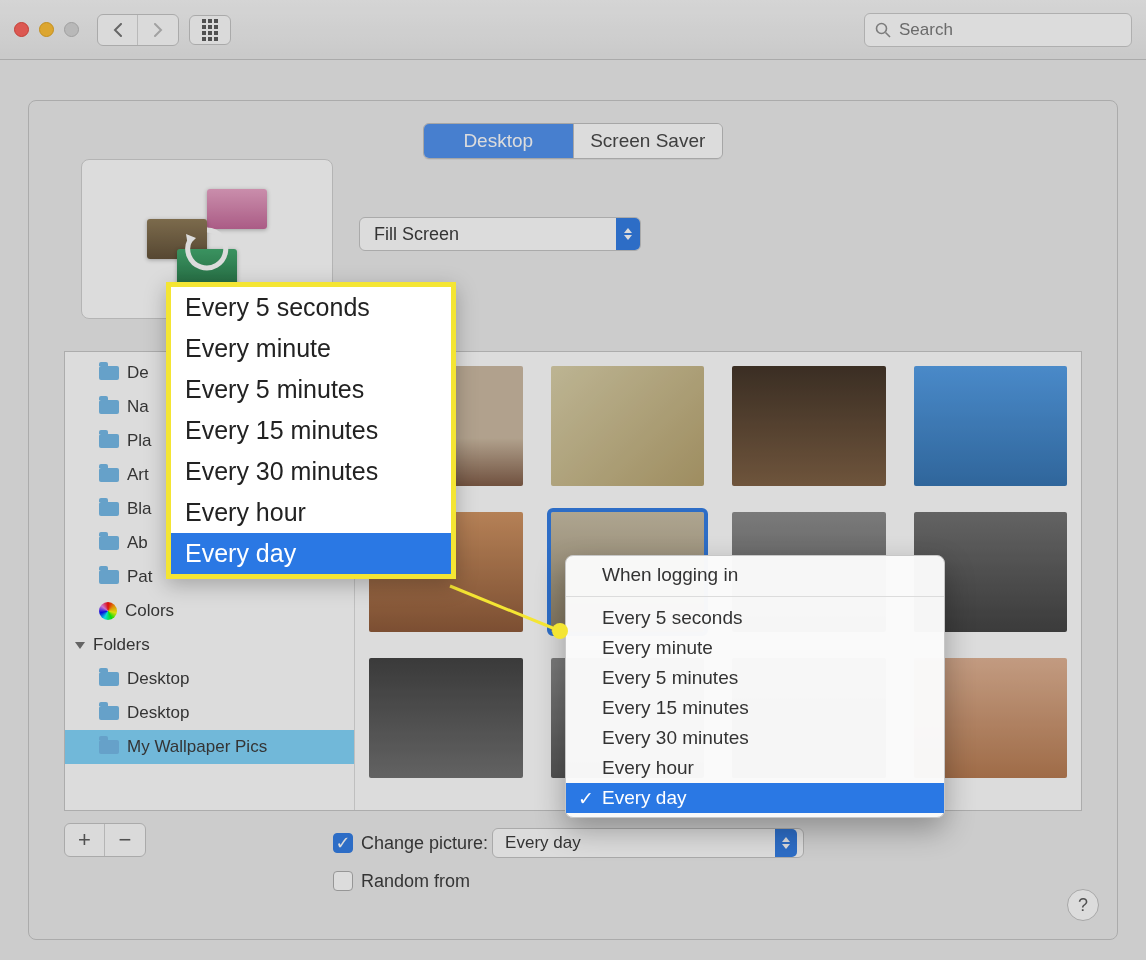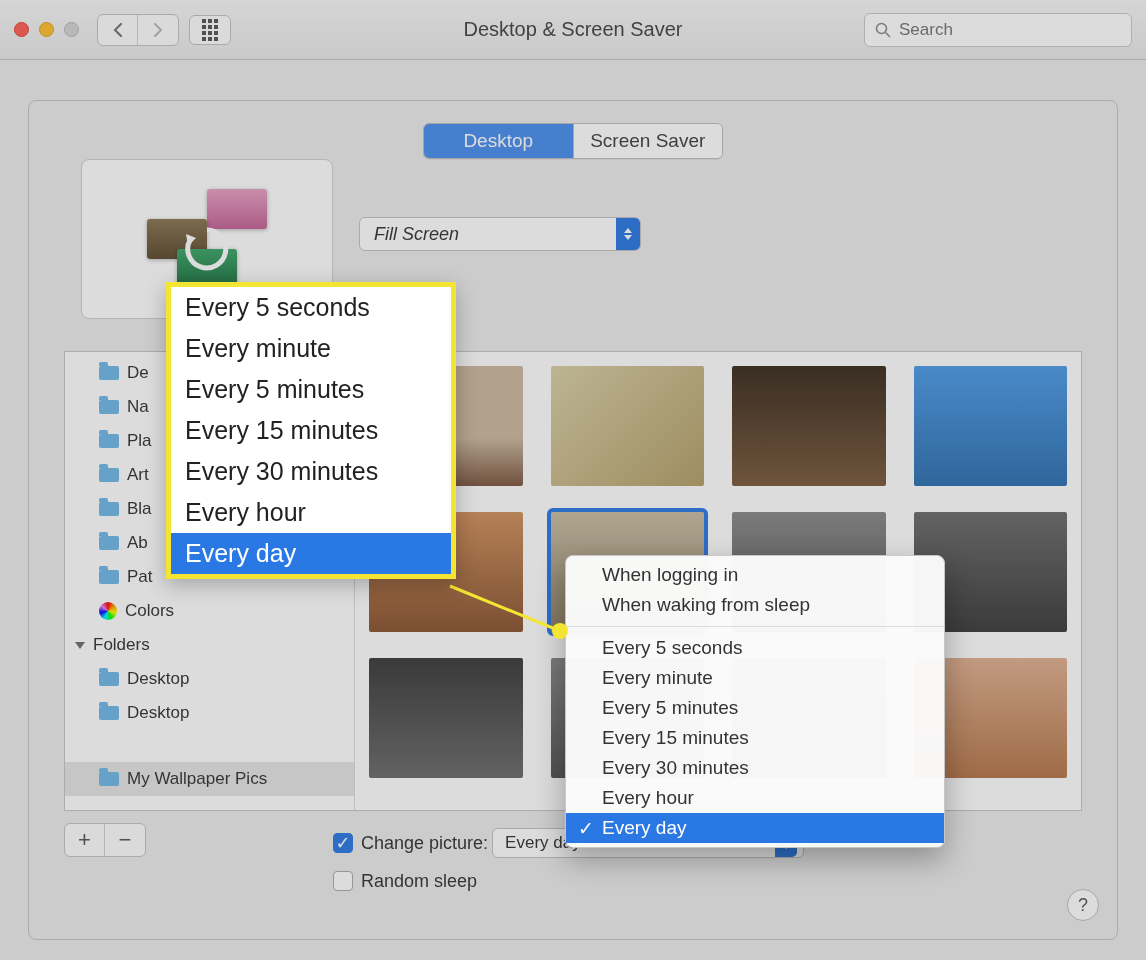--- a/index.html
+++ b/index.html
@@ -31,30 +31,30 @@
 
 .preview { position:absolute; top:58px; left:52px; width:252px; height:160px; border:1px solid #cfcfcf; border-radius:8px; background:#fff; display:flex; align-items:center; justify-content:center;}
 .previewinner{width:120px;height:100px;position:relative;}
 .pimg{position:absolute;border-radius:3px;box-shadow:0 1px 4px rgba(0,0,0,0.3);}
 .pimg.a{width:60px;height:40px;top:0;right:0;background:linear-gradient(#e9a0c4,#c36396);}
 .pimg.b{width:60px;height:40px;top:30px;left:0;background:linear-gradient(#8a7550,#5c4a30);}
 .pimg.c{width:60px;height:40px;bottom:0;left:30px;background:linear-gradient(#3aa668,#1e7040);}
 .cycle-arrows{position:absolute;top:35px;left:35px;width:50px;height:50px;}
 .cycle-arrows svg{width:50px;height:50px;}
 
-.dropdown { position:absolute; top:116px; left:330px; width:282px; height:34px; background:#fff; border:1px solid #c2c2c2; border-radius:6px; display:flex; align-items:center; padding-left:14px; font-size:18px; color:#333;font-style:italic;}
+.dropdown { position:absolute; top:116px; left:330px; width:282px; height:34px; background:#fff; border:1px solid #c2c2c2; border-radius:6px; display:flex; align-items:center; padding-left:14px; font-size:18px; color:#333;}
 .dropdown .caps{ margin-left:auto; width:24px; height:100%; background:#2a78e4; border-radius:0 5px 5px 0; display:flex;flex-direction:column;align-items:center;justify-content:center;}
 .caret{width:0;height:0;border-left:4px solid transparent;border-right:4px solid transparent;}
 .caret.up{border-bottom:5px solid #fff;margin-bottom:2px;}
 .caret.dn{border-top:5px solid #fff;}
 
 .panel { position:absolute; top:250px; left:35px; right:35px; height:460px; border:1px solid #c5c5c5; background:#fff; display:flex;}
 .sidebar{width:290px;border-right:1px solid #dcdcdc;overflow:hidden;font-size:17px;color:#333;padding-top:4px;text-align:center;}
 .srow{height:34px;display:flex;align-items:center;padding-left:10px;gap:8px;}
-.srow.selected{background:#e5e5e5;margin-top:32px;}
+.srow.selected{background:#7dd3fc;}
 .srow .folder-icon{width:20px;height:14px;background:#6fb8e8;border-radius:2px;position:relative;}
 .srow .folder-icon:before{content:"";position:absolute;top:-4px;left:0;width:9px;height:4px;background:#6fb8e8;border-radius:2px 2px 0 0;}
 .srow.level1{padding-left:34px;}
 .colorwheel{width:18px;height:18px;border-radius:50%;background:conic-gradient(red,orange,yellow,lime,cyan,blue,violet,red);}
 .tri{display:inline-block;width:0;height:0;}
 .tri.right{border-top:5px solid transparent;border-bottom:5px solid transparent;border-left:7px solid #6d6d6d;}
 .tri.down{border-left:5px solid transparent;border-right:5px solid transparent;border-top:7px solid #6d6d6d;}
 
 .grid{flex:1;padding:14px;display:grid;grid-template-columns:repeat(4,1fr);grid-auto-rows:120px;gap:26px 28px;align-content:start;}
 .thumb{background:#999;border-radius:2px;background-size:cover;background-position:center;}
@@ -129,21 +129,20 @@
         <span></span>
         <span></span>
         <span></span>
         <span></span>
         <span></span>
         <span></span>
         <span></span>
         <span></span>
       </span>
   </div>
-  <div class="wintitle">Desktop &amp; Screen Saver</div>
   <div class="search">
     <svg width="16" height="16">
         <circle cx="6.5" cy="6.5" r="5" stroke="#8a8a8a" stroke-width="1.6" fill="none"></circle>
         <line x1="10.5" y1="10.5" x2="15" y2="15" stroke="#8a8a8a" stroke-width="1.6"></line>
       </svg>
     <input placeholder="Search" style="">
   </div>
 </div>
 
 <div class="content">
@@ -254,32 +253,31 @@
       <span class="cpsel" style="margin-left:4px;">
         <span>Every day</span>
         <span class="caps">
             <span class="caret up"></span>
             <span class="caret dn"></span>
           </span>
       </span>
     </div>
     <div class="crow" style="margin-top:6px;">
       <span class="checkbox"></span>
-      <span>Random sleep</span>
+      <span>Random from</span>
     </div>
   </div>
 
   <div class="helpbtn">?</div>
 </div>
 
 <div class="overlay-dim"></div>
 
 <div class="menu-real">
   <div class="item">When logging in</div>
-  <div class="item">When waking from sleep</div>
   <div class="sep"></div>
   <div class="item">Every 5 seconds</div>
   <div class="item">Every minute</div>
   <div class="item">Every 5 minutes</div>
   <div class="item">Every 15 minutes</div>
   <div class="item">Every 30 minutes</div>
   <div class="item">Every hour</div>
   <div class="item sel">Every day</div>
 </div>
 

